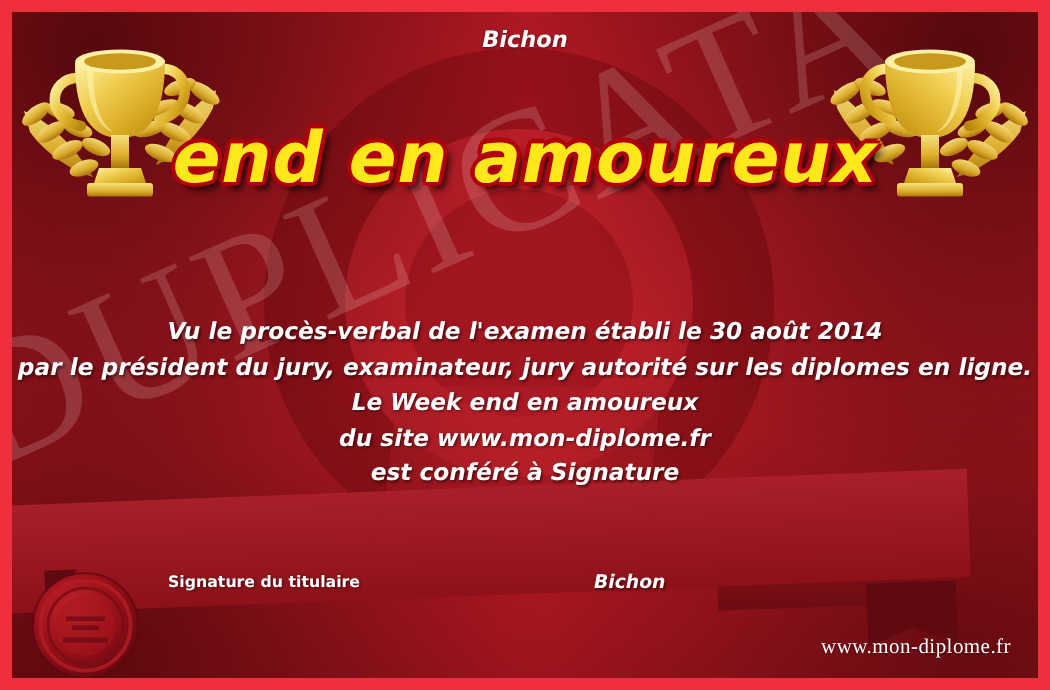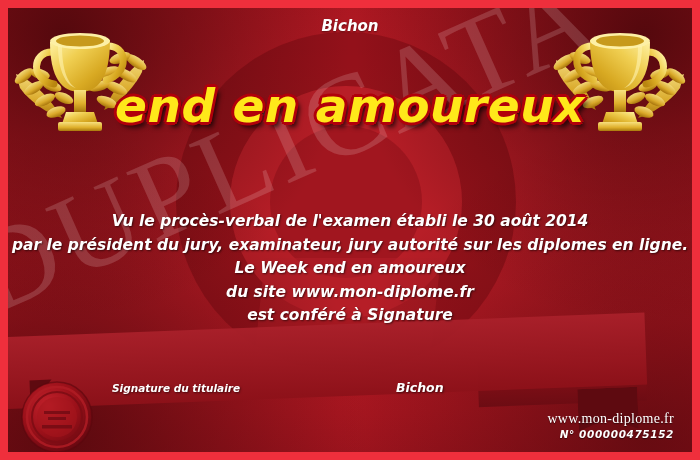--- a/index.html
+++ b/index.html
@@ -169,21 +169,21 @@
     font-size:15.5px;
     line-height:1.52;
     color:#ffffff;
     text-shadow:1px 1px 2px rgba(0,0,0,.55);
   }
   .body-text span{display:block;}
 
   .sig-label{
     position:absolute; left:104px; top:374px;
     font-family:"DejaVu Sans", sans-serif;
-    font-style:italic; font-weight:bold;
+    font-weight:bold;
     font-size:10.5px;
     color:#ffffff;
     text-shadow:1px 1px 2px rgba(0,0,0,.5);
   }
   .sig-name{
     position:absolute; left:388px; top:372px;
     font-family:"DejaVu Sans", sans-serif;
     font-style:italic; font-weight:bold;
     font-size:12.5px;
     color:#ffffff;
@@ -350,17 +350,16 @@
       <span>Le Week end en amoureux</span>
       <span>du site www.mon-diplome.fr</span>
       <span>est conféré à Signature</span>
     </div>
 
     <div class="sig-label">Signature du titulaire</div>
     <div class="sig-name">Bichon</div>
 
     <div class="footer">
       <div class="site">www.mon-diplome.fr</div>
-      <div class="serial">N° 000000475152</div>
     </div>
 
   </div>
 </div>
 
 </body></html>

